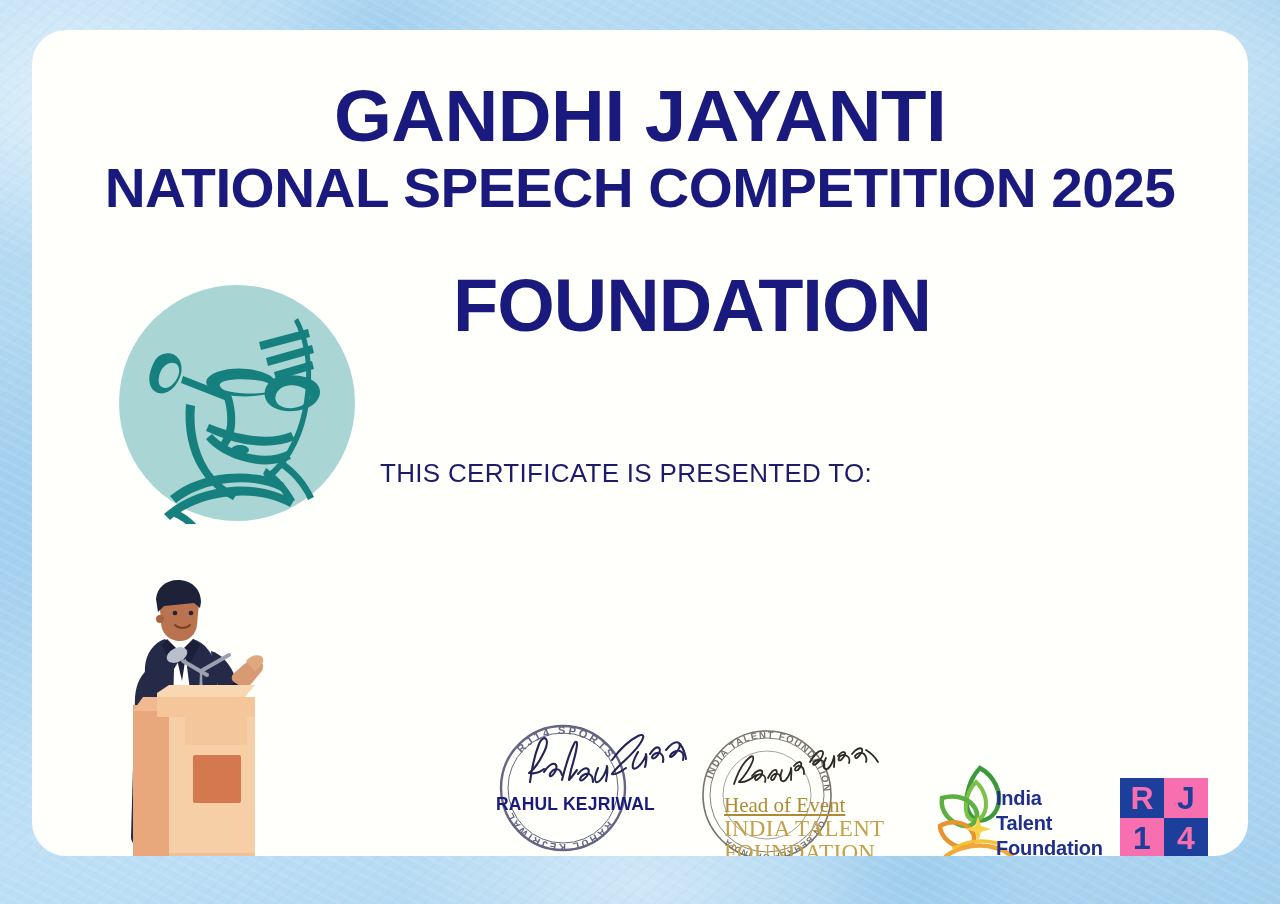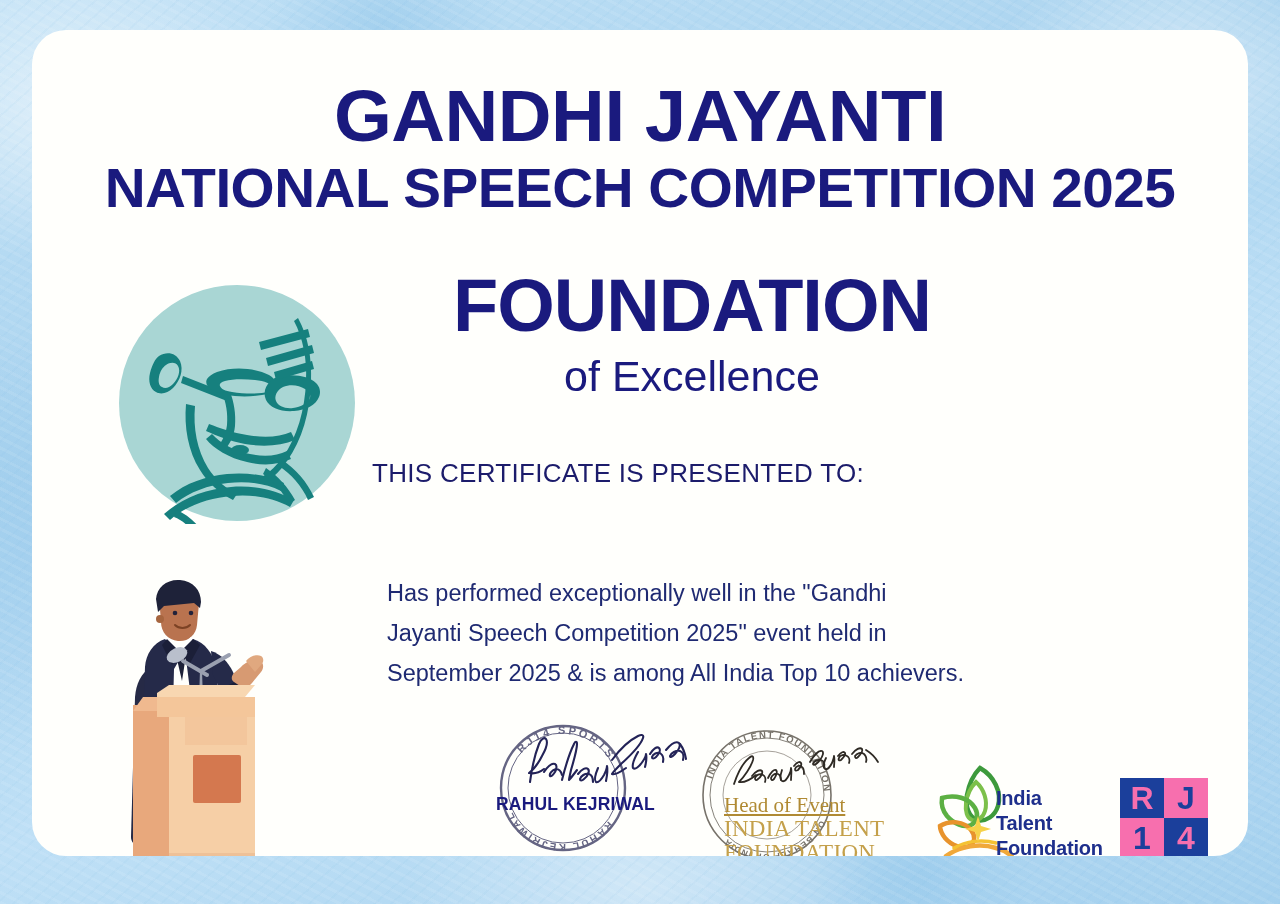--- a/index.html
+++ b/index.html
@@ -92,21 +92,21 @@
     width: 660px;
     text-align: center;
     color: #1a1a7e;
     font-size: 43px;
     font-weight: normal;
   }
 
   
   #presented-to-label {
     position: absolute;
-    left: 340px;
+    left: 348px;
     top: 428px;
     color: #1c1c6b;
     font-size: 26px;
     letter-spacing: .3px;
   }
   #recipient-name {
     position: absolute;
     left: 360px;
     top: 480px;
     color: #1a1a8c;
@@ -287,21 +287,20 @@
 <body>
 
 <div id="bg-texture"></div>
 
 <div id="certificate-card">
 
   <div class="title-line1">GANDHI JAYANTI</div>
   <div class="title-line2">NATIONAL SPEECH COMPETITION 2025</div>
 
   <div id="certificate-word">FOUNDATION</div>
-  <div id="excellence-word">of Excellence</div>
 
   <svg id="gandhi-portrait" viewBox="0 0 242 242">
     <circle cx="121" cy="121" r="118" fill="#a9d6d4"></circle>
     <g fill="#16807e">
 
       <path d="M182 36c10 18 14 40 13 64-1 30-9 58-24 79-6 9-13 16-21 21l-4-5c8-5 15-12 21-20 14-20 22-47 23-76 1-22-3-43-12-60z"></path>
 
       <path d="M43 74c8-5 17-3 21 5 4 9 0 20-7 27-5 5-12 7-17 4-6-3-8-11-6-19 2-8 5-14 9-17zm7 9c-3 2-6 6-7 12-1 5 0 9 3 10 3 2 7 1 11-3 5-5 8-13 5-18-2-4-8-4-12-1z"></path>
 
       <path d="M67 94l46 18-2 7-46-18z"></path>
@@ -377,25 +376,20 @@
     <path d="M50 118l12-8h86l-10 12H50z" fill="#f8d7b1"></path>
 
     <path d="M78 142h62v28H78z" fill="#f3c69c"></path>
 
     <rect x="86" y="180" width="48" height="48" rx="2" fill="#d4784f"></rect>
 
     <path d="M62 278h86v10H62z" fill="#eec198"></path>
   </svg>
 
   <div id="presented-to-label">THIS CERTIFICATE IS PRESENTED TO:</div>
-  <div id="body-text">
-    <div>Has performed exceptionally well in the "Gandhi</div>
-    <div>Jayanti Speech Competition 2025" event held in</div>
-    <div>September 2025 &amp; is among All India Top 10 achievers.</div>
-  </div>
 
   <div id="signature-block-rahul">
 
     <svg id="stamp-rj14" viewBox="0 0 152 152">
       <defs>
         <path id="arc-top-rj14" d="M22 76a54 54 0 0 1 108 0" fill="none"></path>
         <path id="arc-bot-rj14" d="M132 76a56 56 0 0 1-112 0" fill="none"></path>
       </defs>
       <circle cx="76" cy="76" r="62" fill="none" stroke="#2a2a55" stroke-width="2.4"></circle>
       <circle cx="76" cy="76" r="55" fill="none" stroke="#2a2a55" stroke-width="1"></circle>

